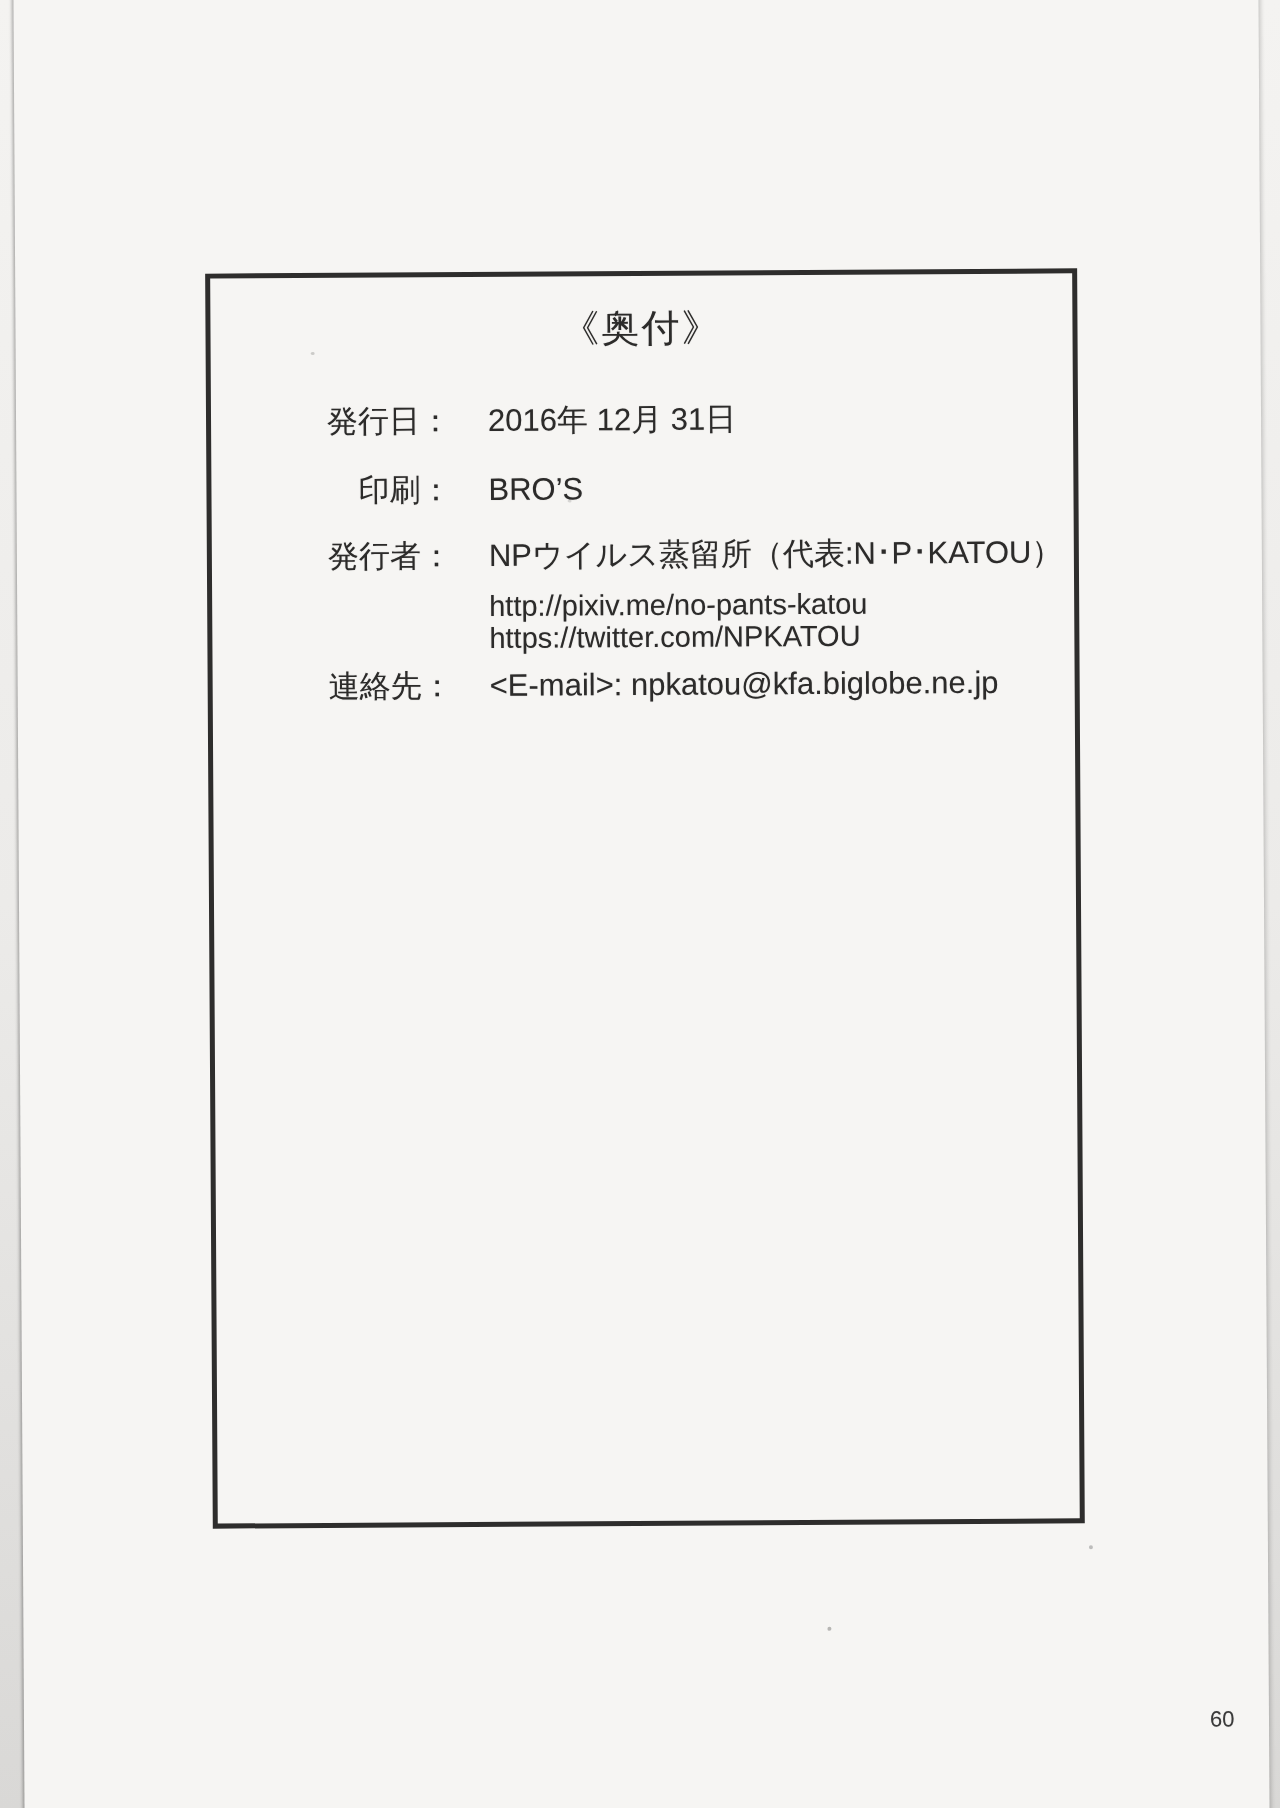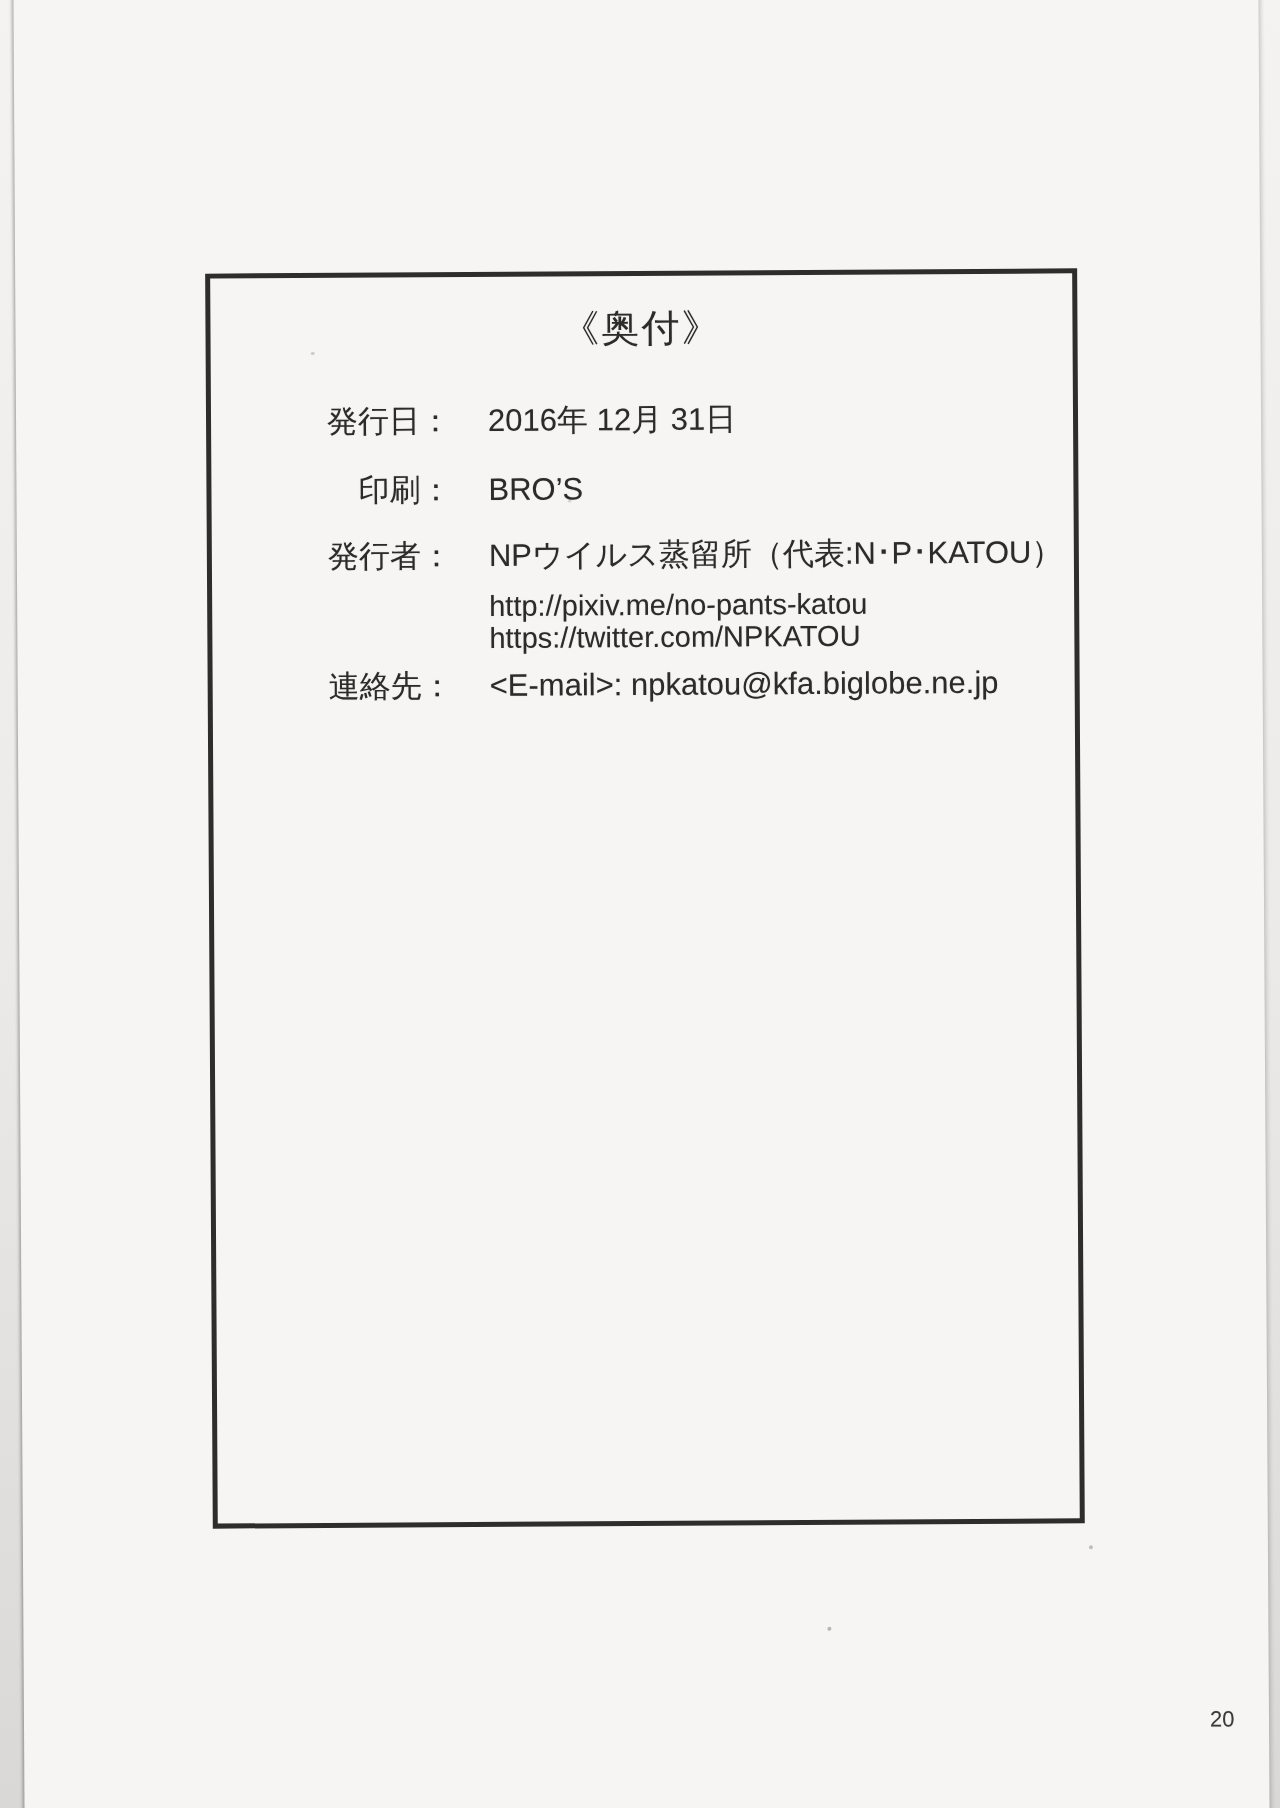--- a/index.html
+++ b/index.html
@@ -101,20 +101,20 @@
 
     <div class="url u2">https://twitter.com/NPKATOU</div>
 
     <div class="row r4">
       <div class="lbl">連絡先：</div>
       <div class="val">&lt;E-mail&gt;: npkatou@kfa.biglobe.ne.jp</div>
     </div>
 
   </div>
 
-  <div class="page-number">20</div>
+  <div class="page-number">60</div>
 
   <div class="speck s1"></div>
   <div class="speck s2"></div>
   <div class="speck s3"></div>
   <div class="speck s4"></div>
 
 </div>
 
 </body></html>

